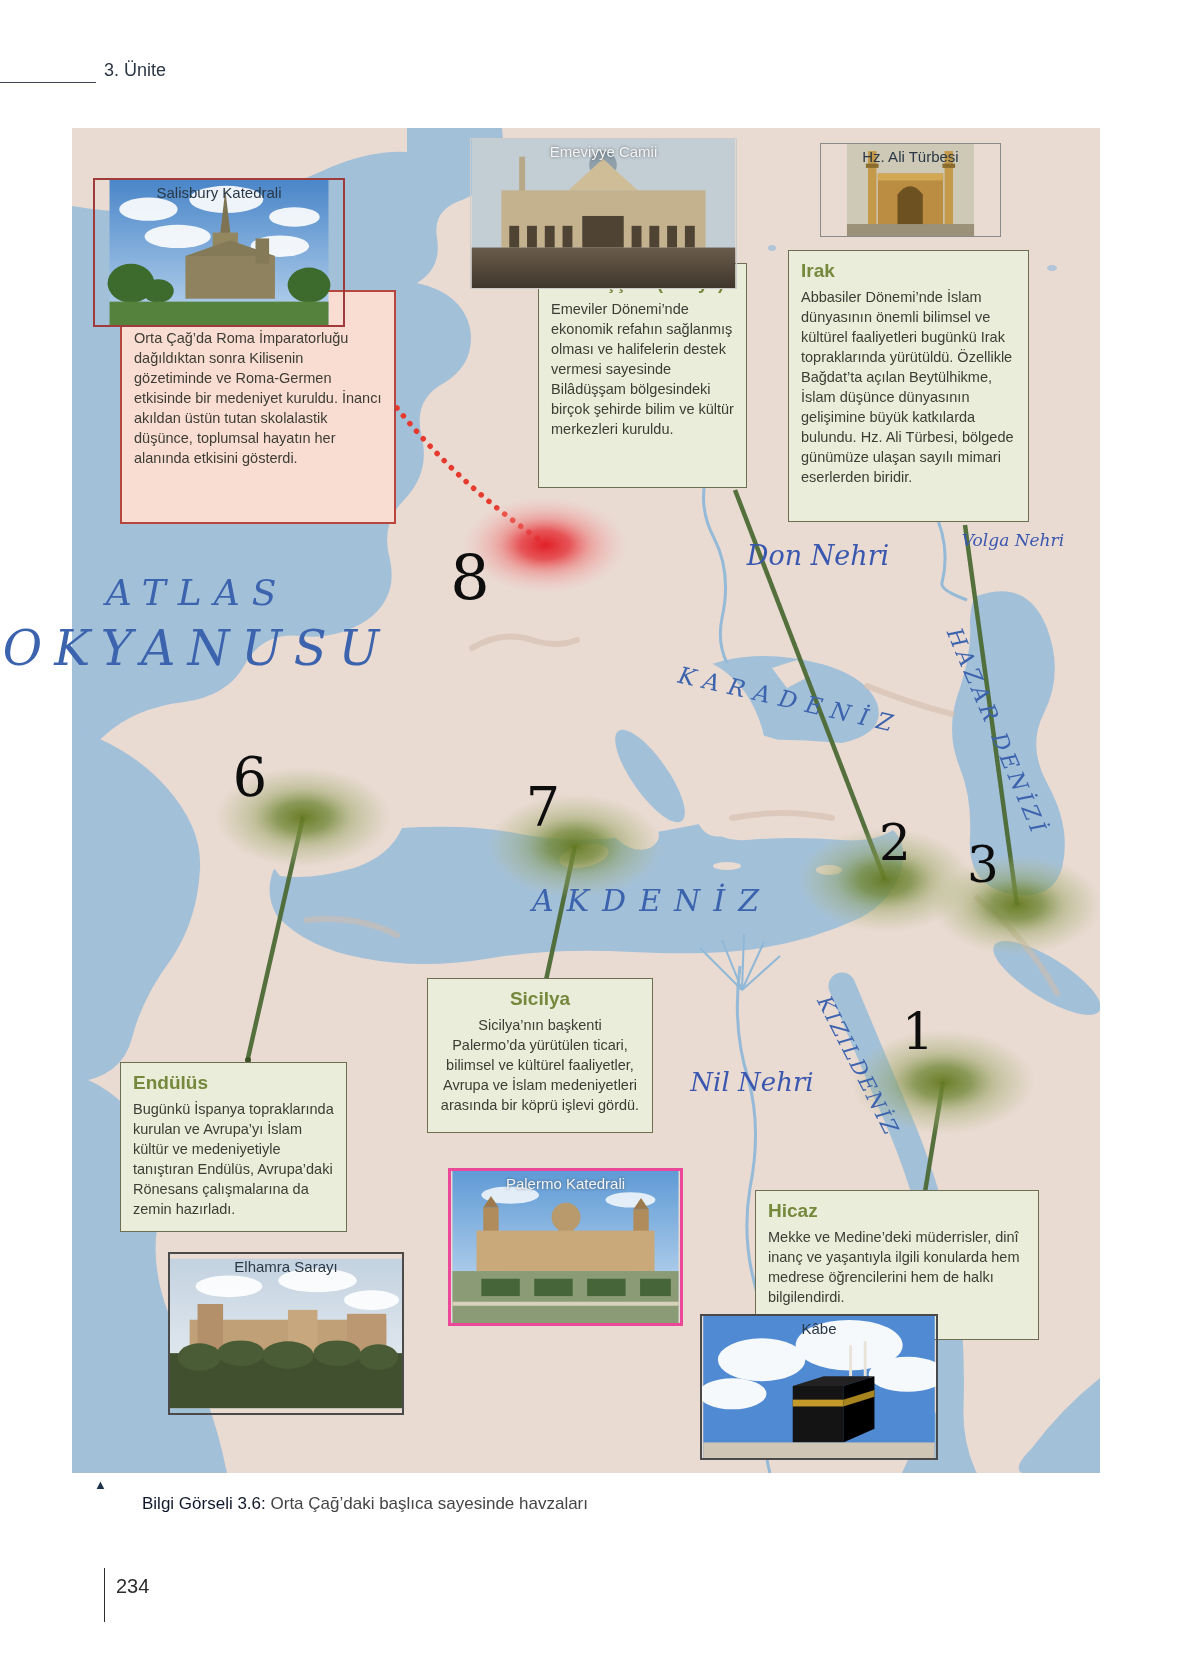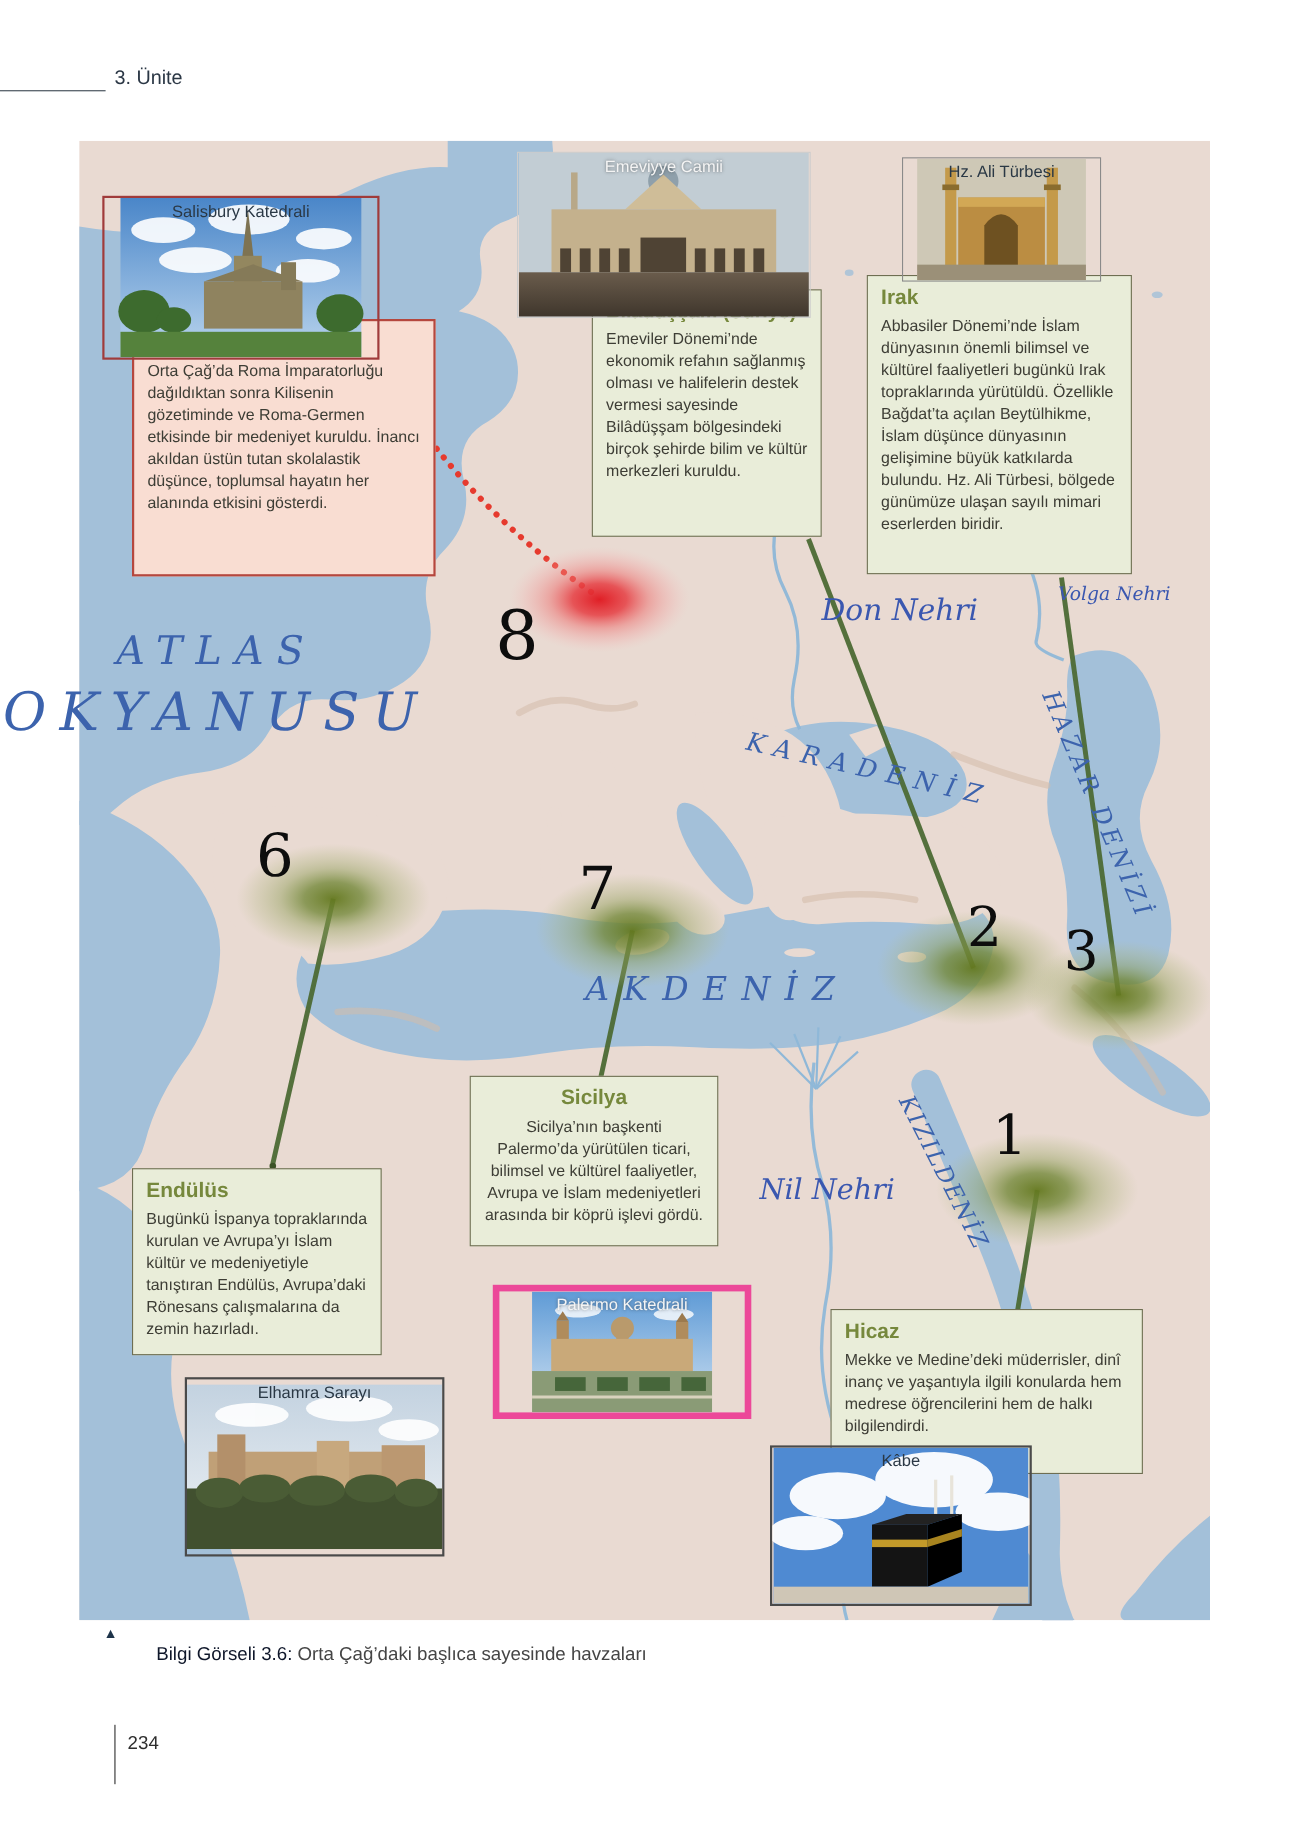--- a/index.html
+++ b/index.html
@@ -35,21 +35,21 @@
   .photo{position:absolute;box-sizing:border-box;z-index:5;overflow:hidden;}
   .photo svg{display:block;width:100%;height:100%;}
   .photo .cap{position:absolute;top:4px;left:0;width:100%;text-align:center;font-size:15px;z-index:2;}
   .cap-dark{color:#2a3845;}
   .cap-white{color:#f4f4f4;text-shadow:0 0 3px rgba(40,40,40,.6);}
 
   
   #fig-caption{position:absolute;left:94px;top:1480px;z-index:6;font-size:17px;color:#454545;}
   #fig-caption .tri{display:block;color:#1d3349;font-size:13px;line-height:10px;margin-bottom:4px;}
   #fig-caption .b{font-weight:400;color:#0f172a;margin-left:48px;}
-  #page-num{position:absolute;left:116px;top:1575px;font-size:17px;color:#2e2e2e;z-index:6;}
+  #page-num{position:absolute;left:116px;top:1575px;font-size:20px;color:#2e2e2e;z-index:6;}
   #page-num-line{position:absolute;left:104px;top:1568px;height:54px;width:0;border-left:1.6px solid #2e2e2e;z-index:6;}
 </style>
 </head>
 <body>
 
 <div id="page">
 
   <div id="header-line"></div>
   <div id="unit-header">3. Ünite</div>
 
@@ -273,21 +273,21 @@
         <rect x="162" y="88" width="10" height="22"></rect>
           <rect x="180" y="88" width="10" height="22"></rect>
         <rect x="198" y="88" width="10" height="22"></rect>
           <rect x="216" y="88" width="10" height="22"></rect>
       </g>
       <rect y="110" width="267" height="41" fill="url(#crtE)"></rect>
     </svg>
     <div class="cap cap-white">Emeviyye Camii</div>
   </div>
 
-  <div class="photo" style="left:820px;top:143px;width:181px;height:113px;border:1px solid #8a8a8a;">
+  <div class="photo" style="left:820px;top:143px;width:181px;height:94px;border:1px solid #8a8a8a;">
     <svg viewBox="0 0 181 131">
       <rect width="181" height="131" fill="#cec8b6"></rect>
       <rect x="30" y="10" width="12" height="106" fill="#c49a4a"></rect>
       <rect x="139" y="10" width="12" height="106" fill="#c49a4a"></rect>
       <rect x="27" y="28" width="18" height="6" fill="#8a6c2e"></rect>
       <rect x="136" y="28" width="18" height="6" fill="#8a6c2e"></rect>
       <rect x="44" y="42" width="93" height="74" fill="#bb8d42"></rect>
       <rect x="44" y="42" width="93" height="10" fill="#d2a855"></rect>
       <path d="M72,116 L72,72 Q90,48 108,72 L108,116 Z" fill="#6e5121"></path>
       <rect y="114" width="181" height="17" fill="#9b9078"></rect>
@@ -318,21 +318,21 @@
         <ellipse cx="30" cy="100" rx="22" ry="14"></ellipse>
           <ellipse cx="72" cy="96" rx="24" ry="13"></ellipse>
         <ellipse cx="120" cy="98" rx="26" ry="14"></ellipse>
           <ellipse cx="170" cy="96" rx="24" ry="13"></ellipse>
         <ellipse cx="212" cy="100" rx="20" ry="13"></ellipse>
       </g>
     </svg>
     <div class="cap cap-dark">Elhamra Sarayı</div>
   </div>
 
-  <div class="photo" style="left:448px;top:1168px;width:235px;height:122px;border:6px solid #ec4899;">
+  <div class="photo" style="left:448px;top:1168px;width:235px;height:158px;border:3px solid #ec4899;">
     <svg viewBox="0 0 235 158">
       <defs>
           <linearGradient id="skyP" x1="0" y1="0" x2="0" y2="1">
         <stop offset="0" stop-color="#5f9bd6"></stop>
             <stop offset="1" stop-color="#cfe1f2"></stop>
           </linearGradient>
         </defs>
       <rect width="235" height="158" fill="url(#skyP)"></rect>
       <ellipse cx="60" cy="25" rx="30" ry="9" fill="#ffffff" opacity="0.8"></ellipse>
       <ellipse cx="185" cy="30" rx="26" ry="8" fill="#ffffff" opacity="0.8"></ellipse>

